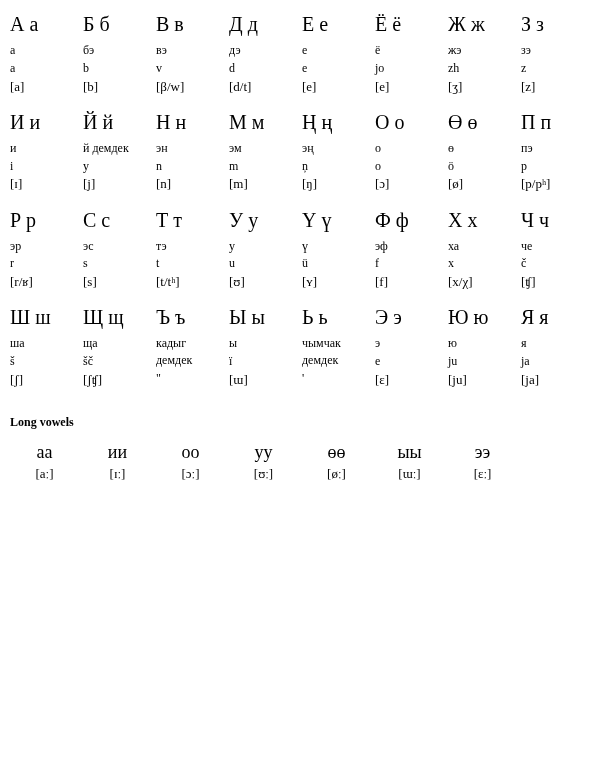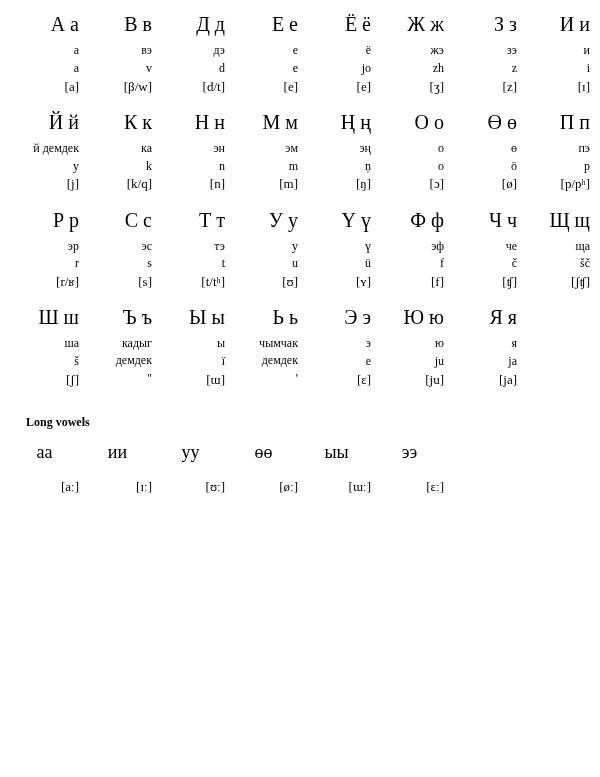--- a/index.html
+++ b/index.html
@@ -14,21 +14,21 @@
       width: 600px;
       padding: 8px;
     }
     .alphabet-grid {
       display: grid;
       grid-template-columns: repeat(8, 1fr);
       gap: 0;
       margin-bottom: 16px;
     }
     .letter-cell {
-      text-align: right;
+      text-align: left;
       padding: 4px 2px 10px 2px;
     }
     .letter-big {
       font-size: 20px;
       font-weight: normal;
       margin-bottom: 6px;
       line-height: 1.2;
     }
     .letter-name {
       font-size: 12px;
@@ -43,52 +43,56 @@
     .letter-ipa {
       font-size: 13px;
       line-height: 1.4;
     }
     .section-title {
       font-size: 12px;
       font-weight: bold;
       margin-bottom: 8px;
       margin-top: 4px;
       padding-left: 2px;
-      margin-left: 16px;
     }
     .longvowel-grid {
       display: grid;
       grid-template-columns: repeat(8, 1fr);
       gap: 0;
     }
     .longvowel-cell {
       text-align: center;
       padding: 4px 2px;
     }
     .lv-letter {
       font-size: 18px;
-      margin-bottom: 15px;
+      margin-bottom: 2px;
       line-height: 1.2;
     }
     .lv-ipa {
       font-size: 13px;
-      text-align: right;
     }
   </style>
 </head>
 <body>
 
 <div class="alphabet-grid" id="alphabet-grid">
     <div class="letter-cell">
       <div class="letter-big">А а</div>
       <div class="letter-name">а</div>
       <div class="letter-roman">a</div>
       <div class="letter-ipa">[a]</div>
     </div>
     <div class="letter-cell">
+      <div class="letter-big">Б б</div>
+      <div class="letter-name">бэ</div>
+      <div class="letter-roman">b</div>
+      <div class="letter-ipa">[b]</div>
+    </div>
+    <div class="letter-cell">
       <div class="letter-big">В в</div>
       <div class="letter-name">вэ</div>
       <div class="letter-roman">v</div>
       <div class="letter-ipa">[β/w]</div>
     </div>
     <div class="letter-cell">
       <div class="letter-big">Д д</div>
       <div class="letter-name">дэ</div>
       <div class="letter-roman">d</div>
       <div class="letter-ipa">[d/t]</div>
@@ -123,26 +127,20 @@
       <div class="letter-roman">i</div>
       <div class="letter-ipa">[ɪ]</div>
     </div>
     <div class="letter-cell">
       <div class="letter-big">Й й</div>
       <div class="letter-name">й демдек</div>
       <div class="letter-roman">y</div>
       <div class="letter-ipa">[j]</div>
     </div>
     <div class="letter-cell">
-      <div class="letter-big">К к</div>
-      <div class="letter-name">ка</div>
-      <div class="letter-roman">k</div>
-      <div class="letter-ipa">[k/q]</div>
-    </div>
-    <div class="letter-cell">
       <div class="letter-big">Н н</div>
       <div class="letter-name">эн</div>
       <div class="letter-roman">n</div>
       <div class="letter-ipa">[n]</div>
     </div>
     <div class="letter-cell">
       <div class="letter-big">М м</div>
       <div class="letter-name">эм</div>
       <div class="letter-roman">m</div>
       <div class="letter-ipa">[m]</div>
@@ -201,36 +199,42 @@
       <div class="letter-roman">ü</div>
       <div class="letter-ipa">[ʏ]</div>
     </div>
     <div class="letter-cell">
       <div class="letter-big">Ф ф</div>
       <div class="letter-name">эф</div>
       <div class="letter-roman">f</div>
       <div class="letter-ipa">[f]</div>
     </div>
     <div class="letter-cell">
+      <div class="letter-big">Х х</div>
+      <div class="letter-name">ха</div>
+      <div class="letter-roman">x</div>
+      <div class="letter-ipa">[x/χ]</div>
+    </div>
+    <div class="letter-cell">
       <div class="letter-big">Ч ч</div>
       <div class="letter-name">че</div>
       <div class="letter-roman">č</div>
       <div class="letter-ipa">[ʧ]</div>
     </div>
     <div class="letter-cell">
+      <div class="letter-big">Ш ш</div>
+      <div class="letter-name">ша</div>
+      <div class="letter-roman">š</div>
+      <div class="letter-ipa">[ʃ]</div>
+    </div>
+    <div class="letter-cell">
       <div class="letter-big">Щ щ</div>
       <div class="letter-name">ща</div>
       <div class="letter-roman">šč</div>
       <div class="letter-ipa">[ʃʧ]</div>
-    </div>
-    <div class="letter-cell">
-      <div class="letter-big">Ш ш</div>
-      <div class="letter-name">ша</div>
-      <div class="letter-roman">š</div>
-      <div class="letter-ipa">[ʃ]</div>
     </div>
     <div class="letter-cell">
       <div class="letter-big">Ъ ъ</div>
       <div class="letter-name">кадыг демдек</div>
       <div class="letter-roman">"</div>
       <div class="letter-ipa"></div>
     </div>
     <div class="letter-cell">
       <div class="letter-big">Ы ы</div>
       <div class="letter-name">ы</div>
@@ -268,20 +272,24 @@
 <div class="longvowel-grid" id="longvowel-grid">
     <div class="longvowel-cell">
       <div class="lv-letter">аа</div>
       <div class="lv-ipa">[aː]</div>
     </div>
     <div class="longvowel-cell">
       <div class="lv-letter">ии</div>
       <div class="lv-ipa">[ɪː]</div>
     </div>
     <div class="longvowel-cell">
+      <div class="lv-letter">оо</div>
+      <div class="lv-ipa">[ɔː]</div>
+    </div>
+    <div class="longvowel-cell">
       <div class="lv-letter">уу</div>
       <div class="lv-ipa">[ʊː]</div>
     </div>
     <div class="longvowel-cell">
       <div class="lv-letter">өө</div>
       <div class="lv-ipa">[øː]</div>
     </div>
     <div class="longvowel-cell">
       <div class="lv-letter">ыы</div>
       <div class="lv-ipa">[ɯː]</div>

